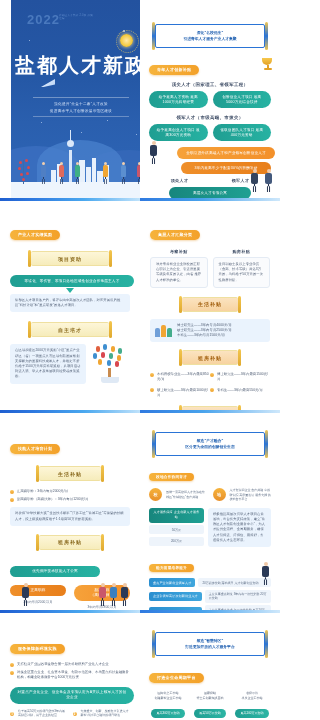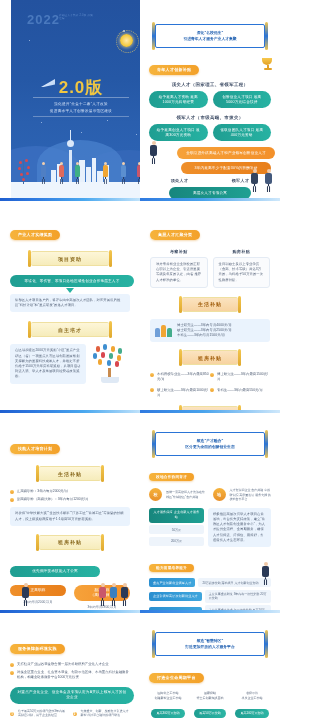--- a/index.html
+++ b/index.html
@@ -125,22 +125,22 @@
       <i style="left:112px;top:30px;width:1.6px;height:1.6px;"></i>
       <i style="left:96px;top:120px;width:1.2px;height:1.2px;"></i>
       <i style="left:30px;top:122px;width:1.4px;height:1.4px;"></i>
       <i style="left:70px;top:132px;width:1.2px;height:1.2px;"></i>
       <i style="left:125px;top:134px;width:1.3px;height:1.3px;"></i>
     </div>
     <div class="yr">2022</div>
     <div class="yr-sub">盐都区人才新政
 2.0版 政策汇编</div>
     <div class="sun"></div>
+    <h1>盐都人才新政</h1>
     <div class="flag"></div>
-    <div class="v2">2.0版</div>
     <div class="rule"></div>
     <div class="sub">强化提升"黄金十二条"人才政策</div>
     <div class="sub" style="top:108px;">促进高水平人才创新发展示范区建设</div>
     <div class="rule2"></div>
 
     <div class="hill" style="left:-20px;bottom:6px;width:90px;height:46px;background:#3b6fc0;opacity:.85;"></div>
     <div class="hill" style="right:-24px;bottom:6px;width:92px;height:42px;background:#3668b8;opacity:.85;"></div>
     <div class="hill" style="left:26px;bottom:8px;width:86px;height:50px;background:#4b83cf;opacity:.7;"></div>
     <div class="city" style="left:40px;height:40px;width:60px;">
       <div class="tower" style="left:18px;height:34px;"></div>

